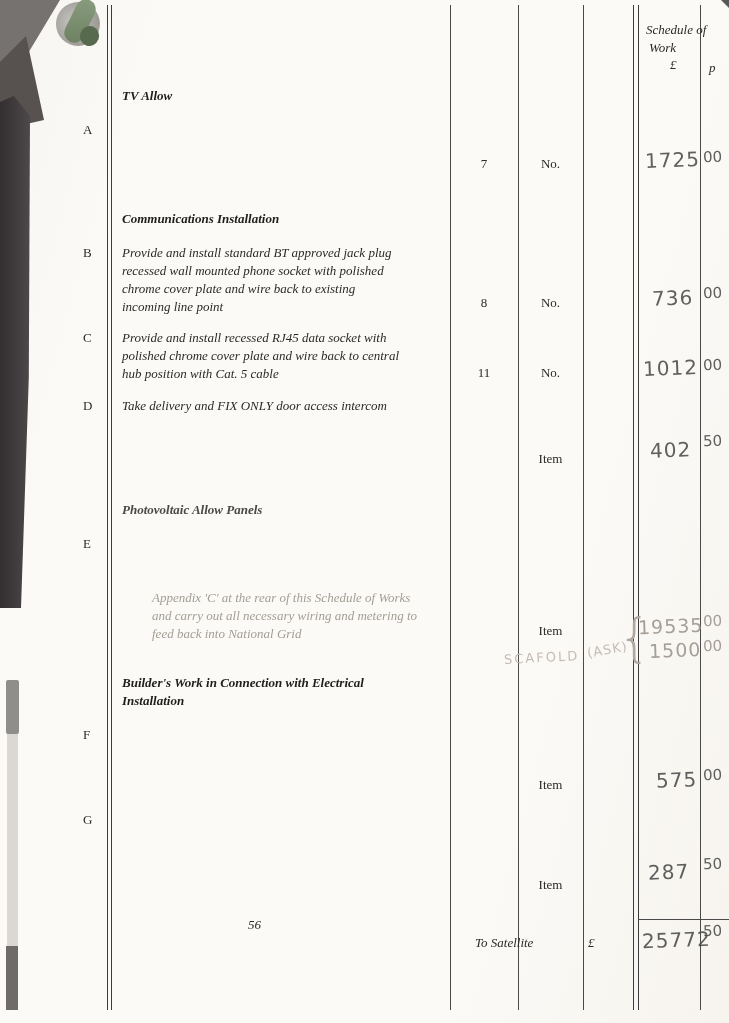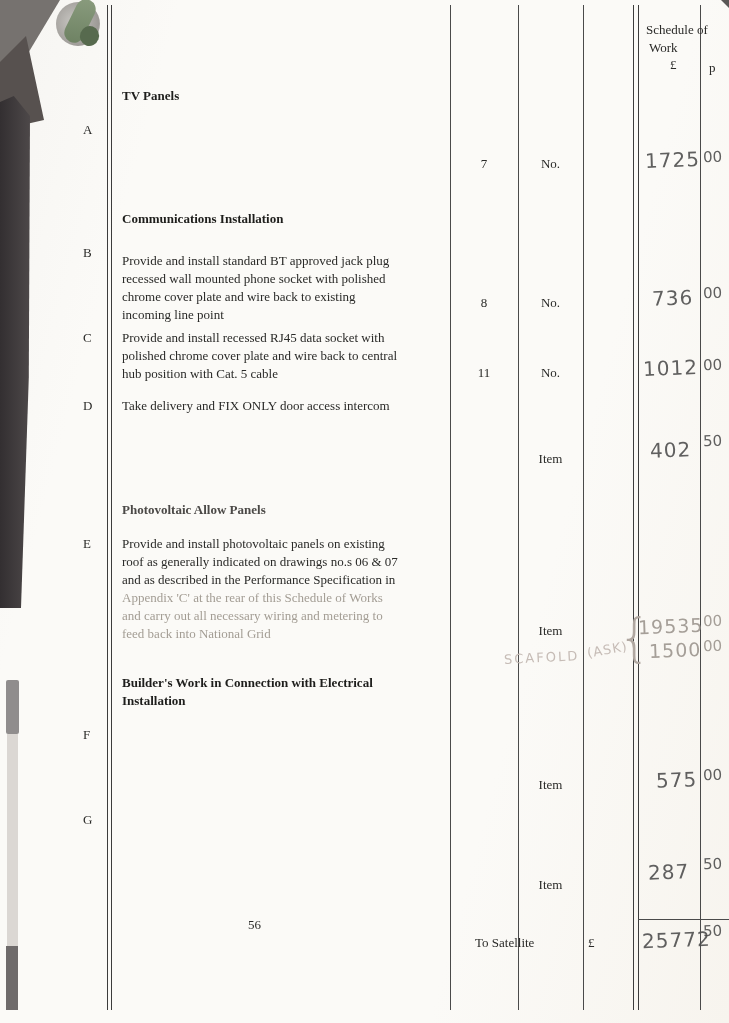--- a/index.html
+++ b/index.html
@@ -4,26 +4,26 @@
 <style>
   html,body{margin:0;padding:0;background:#888;}
   .page{
     position:relative;width:729px;height:1023px;margin:0 auto;
     background:linear-gradient(105deg,#f6f5f2 0%,#fbfaf7 18%,#fbfaf7 70%,#f7f4ee 100%);
     overflow:hidden;font-family:"Liberation Serif",serif;color:#2a2a28;
   }
   .vline{position:absolute;top:5px;height:1005px;width:1px;background:#4a4a4a;}
   .vline.dark{background:#3c3c3c;}
   .hline{position:absolute;height:1px;background:#4a4a4a;}
-  .txt{position:absolute;font-size:13px;line-height:18px;white-space:pre-line;}
+  .txt{position:absolute;font-size:13px;line-height:18px;white-space:pre-line;font-style:italic;}
   .desc{width:345px;}
   .head{font-weight:bold;color:#1e1e1c;}
   .head.dim{color:#4b4947;}
   .fade-mid{color:#72706c;}
-  .fade-hi{color:#a39d94;}
+  .fade-hi{color:#a39d94;margin-left:30px;}
   .ref{position:absolute;left:83px;font-size:13px;line-height:18px;}
   .qty{position:absolute;left:450px;width:68px;text-align:center;font-size:13px;line-height:18px;}
   .unit{position:absolute;left:518px;width:65px;text-align:center;font-size:13px;line-height:18px;}
   .hw{position:absolute;font-family:"DejaVu Sans",sans-serif;color:#4b4b4b;transform:rotate(-2deg);opacity:.88;}
   .pounds{font-size:20px;line-height:24px;letter-spacing:1px;}
   .pence{left:703px;font-size:15px;line-height:18px;}
   .hw.light{color:#9a938c;}
   .note{position:absolute;font-family:"DejaVu Sans",sans-serif;color:#c6bcb6;font-size:13px;letter-spacing:2px;}
   .brace{position:absolute;font-family:"DejaVu Sans",sans-serif;color:#b0a7a0;font-size:52px;font-weight:100;line-height:58px;}
   
@@ -70,32 +70,32 @@
   <div class="vline dark" style="left:633px"></div>
   <div class="vline dark" style="left:638px"></div>
   <div class="vline" style="left:700px"></div>
   <div class="hline" style="left:638px;top:919px;width:91px"></div>
 
   <div class="txt" style="left:646px;top:21px;white-space:nowrap">Schedule of</div>
   <div class="txt" style="left:649px;top:39px">Work</div>
   <div class="txt" style="left:670px;top:56px">£</div>
   <div class="txt" style="left:709px;top:59px">p</div>
 
-  <div class="txt head" style="left:122px;top:87px">TV Panels</div>
+  <div class="txt head" style="left:122px;top:87px">TV Allow</div>
 
   <div class="ref" style="top:121px">A</div>
   <div class="qty" style="top:155px">7</div>
   <div class="unit" style="top:155px">No.</div>
   <div class="hw pounds" style="left:645px;top:148px">1725</div>
   <div class="hw pence" style="top:148px">00</div>
 
   <div class="txt head" style="left:122px;top:210px">Communications Installation</div>
 
   <div class="ref" style="top:244px">B</div>
-  <div class="txt desc" style="left:122px;top:252px">Provide and install standard BT approved jack plug
+  <div class="txt desc" style="left:122px;top:244px">Provide and install standard BT approved jack plug
 recessed wall mounted phone socket with polished
 chrome cover plate and wire back to existing
 incoming line point</div>
   <div class="qty" style="top:294px">8</div>
   <div class="unit" style="top:294px">No.</div>
   <div class="hw pounds" style="left:652px;top:286px">736</div>
   <div class="hw pence" style="top:284px">00</div>
 
   <div class="ref" style="top:329px">C</div>
   <div class="txt desc" style="left:122px;top:329px">Provide and install recessed RJ45 data socket with
@@ -108,23 +108,20 @@
 
   <div class="ref" style="top:397px">D</div>
   <div class="txt desc" style="left:122px;top:397px">Take delivery and FIX ONLY door access intercom</div>
   <div class="unit" style="top:450px">Item</div>
   <div class="hw pounds" style="left:650px;top:438px">402</div>
   <div class="hw pence" style="top:432px">50</div>
 
   <div class="txt head dim" style="left:122px;top:501px">Photovoltaic Allow Panels</div>
 
   <div class="ref" style="top:535px">E</div>
-  <div class="txt desc" style="left:122px;top:535px">Provide and install photovoltaic panels on existing
-roof as generally indicated on drawings no.s 06 &amp; 07
-and as described in the Performance Specification in</div>
   <div class="txt desc fade-hi" style="left:122px;top:589px">Appendix 'C' at the rear of this Schedule of Works
 and carry out all necessary wiring and metering to
 feed back into National Grid</div>
   <div class="unit" style="top:622px">Item</div>
   <div class="brace" style="left:618px;top:608px">{</div>
   <div class="hw pounds light" style="left:638px;top:614px;font-size:19px">19535</div>
   <div class="hw pence light" style="top:612px">00</div>
   <div class="hw pounds light" style="left:649px;top:638px;font-size:19px">1500</div>
   <div class="hw pence light" style="top:637px">00</div>
   <div class="note" style="left:504px;top:650px;transform:rotate(-3deg)">SCAFOLD</div>

